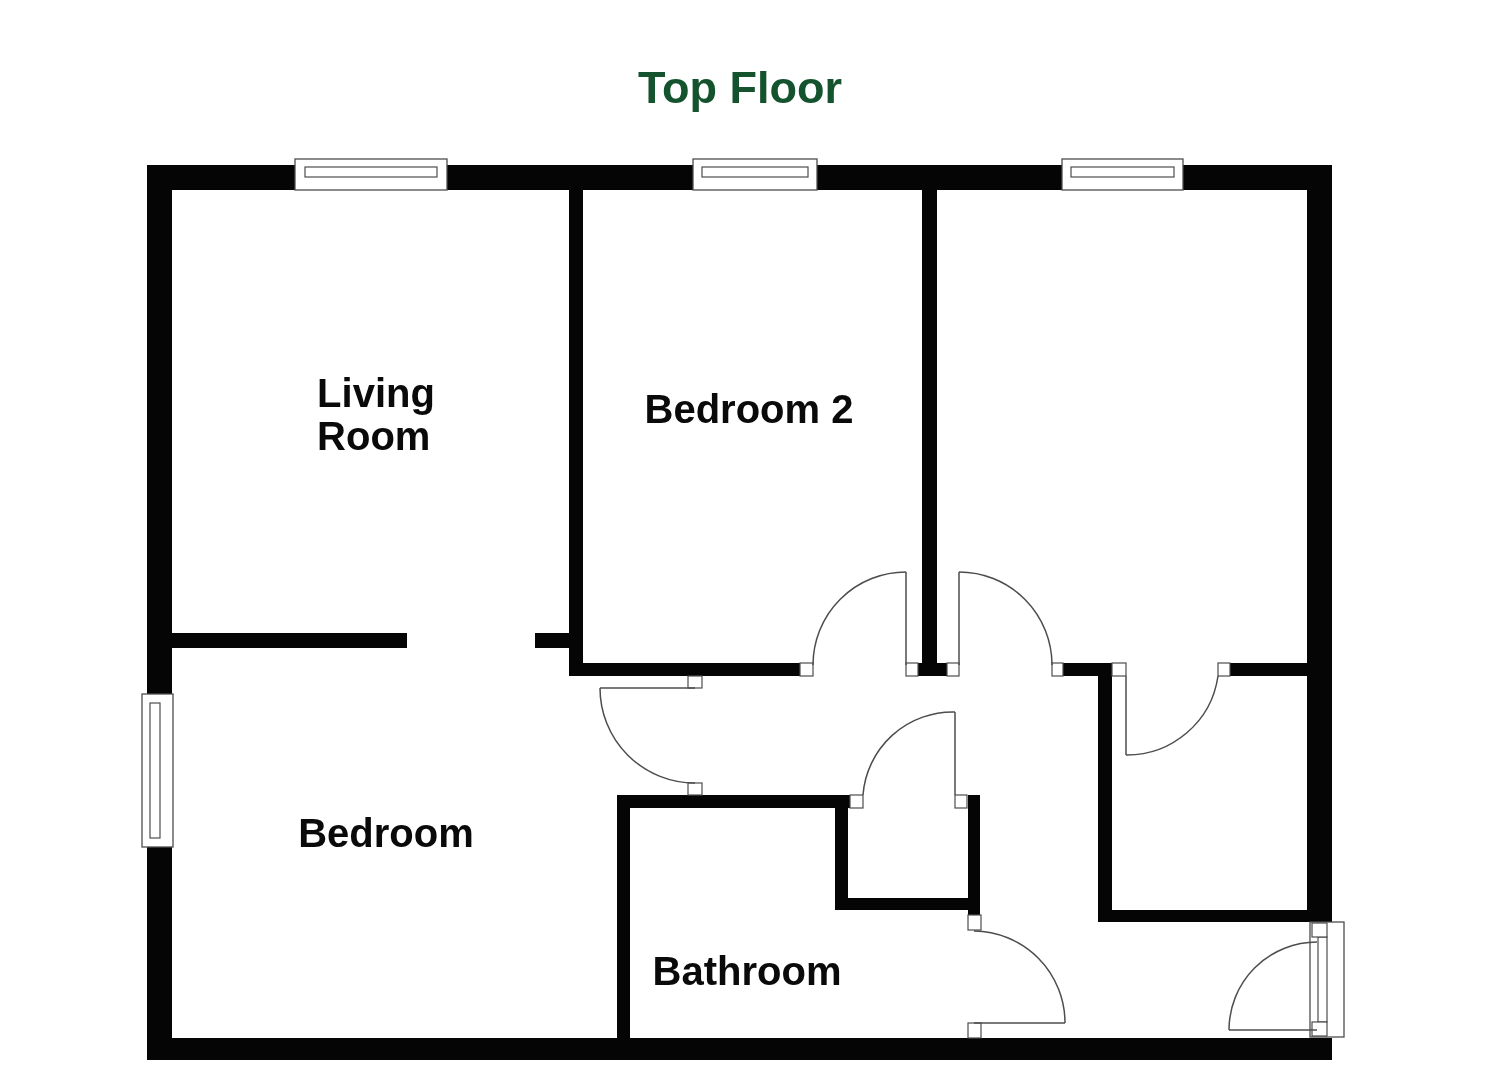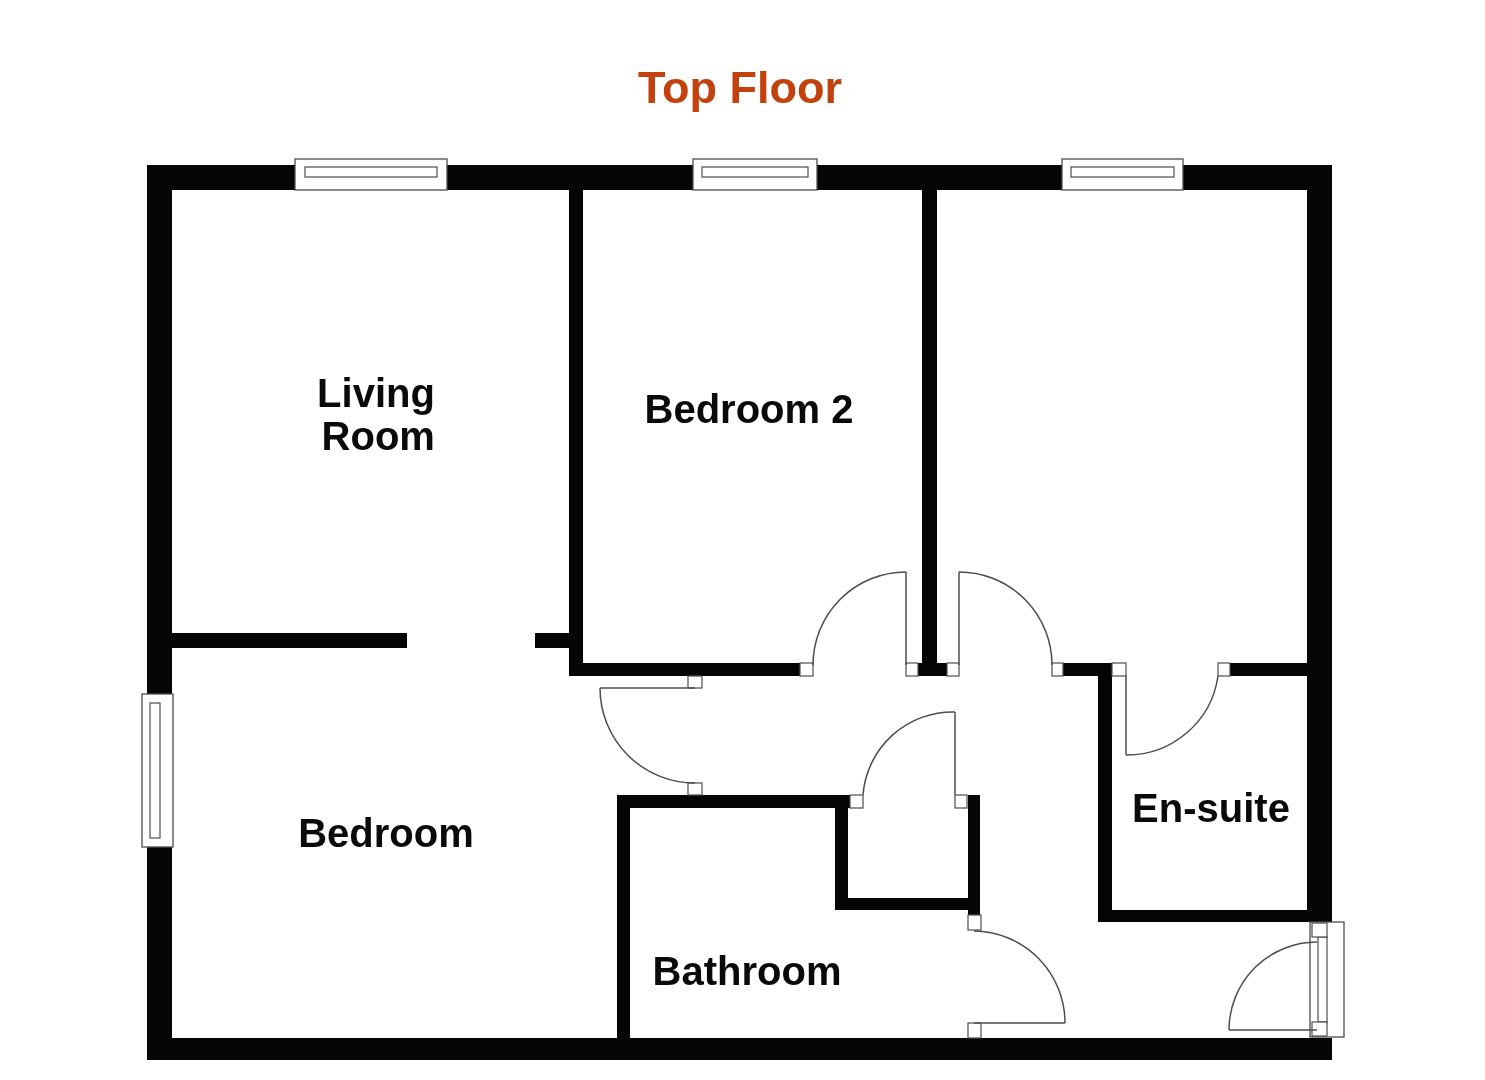--- a/index.html
+++ b/index.html
@@ -10,30 +10,30 @@
     overflow: hidden;
     font-family: "Liberation Sans", sans-serif;
   }
   .stage { position: absolute; left: 0; top: 0; width: 1485px; height: 1080px; }
   #plan { position: absolute; left: 0; top: 0; }
   .plan-title {
     position: absolute;
     transform: translate(-50%, -50%);
     font-size: 45px;
     font-weight: bold;
-    color: #c2410c;
+    color: #14532d;
     white-space: nowrap;
   }
   .room-label {
     position: absolute;
     transform: translate(-50%, -50%);
     font-size: 40px;
     font-weight: bold;
     color: #0a0a0a;
-    text-align: right;
+    text-align: left;
     line-height: 1.07;
     white-space: pre-line;
   }
 </style>
 </head>
 <body>
 
 <div class="stage">
   <svg id="plan" width="1485" height="1080" viewBox="0 0 1485 1080">
       <rect x="0" y="0" width="1485" height="1080" fill="#ffffff"></rect>
@@ -96,14 +96,13 @@
       <path d="M1229 1030 A88 88 0 0 1 1317 942" fill="none" stroke="#4d4d4d" stroke-width="1.5"></path>
     </svg>
 
   <div class="plan-title" style="left: 740px; top: 88px;">Top Floor</div>
 
   <div class="room-label" style="left: 376px; top: 415px;">Living
 Room</div>
   <div class="room-label" style="left: 749px; top: 409px;">Bedroom 2</div>
   <div class="room-label" style="left: 386px; top: 833px;">Bedroom</div>
   <div class="room-label" style="left: 747px; top: 927px; margin-top: 44px;">Bathroom</div>
-  <div class="room-label" style="left: 1211px; top: 808px;">En-suite</div>
 </div>
 
 </body></html>

